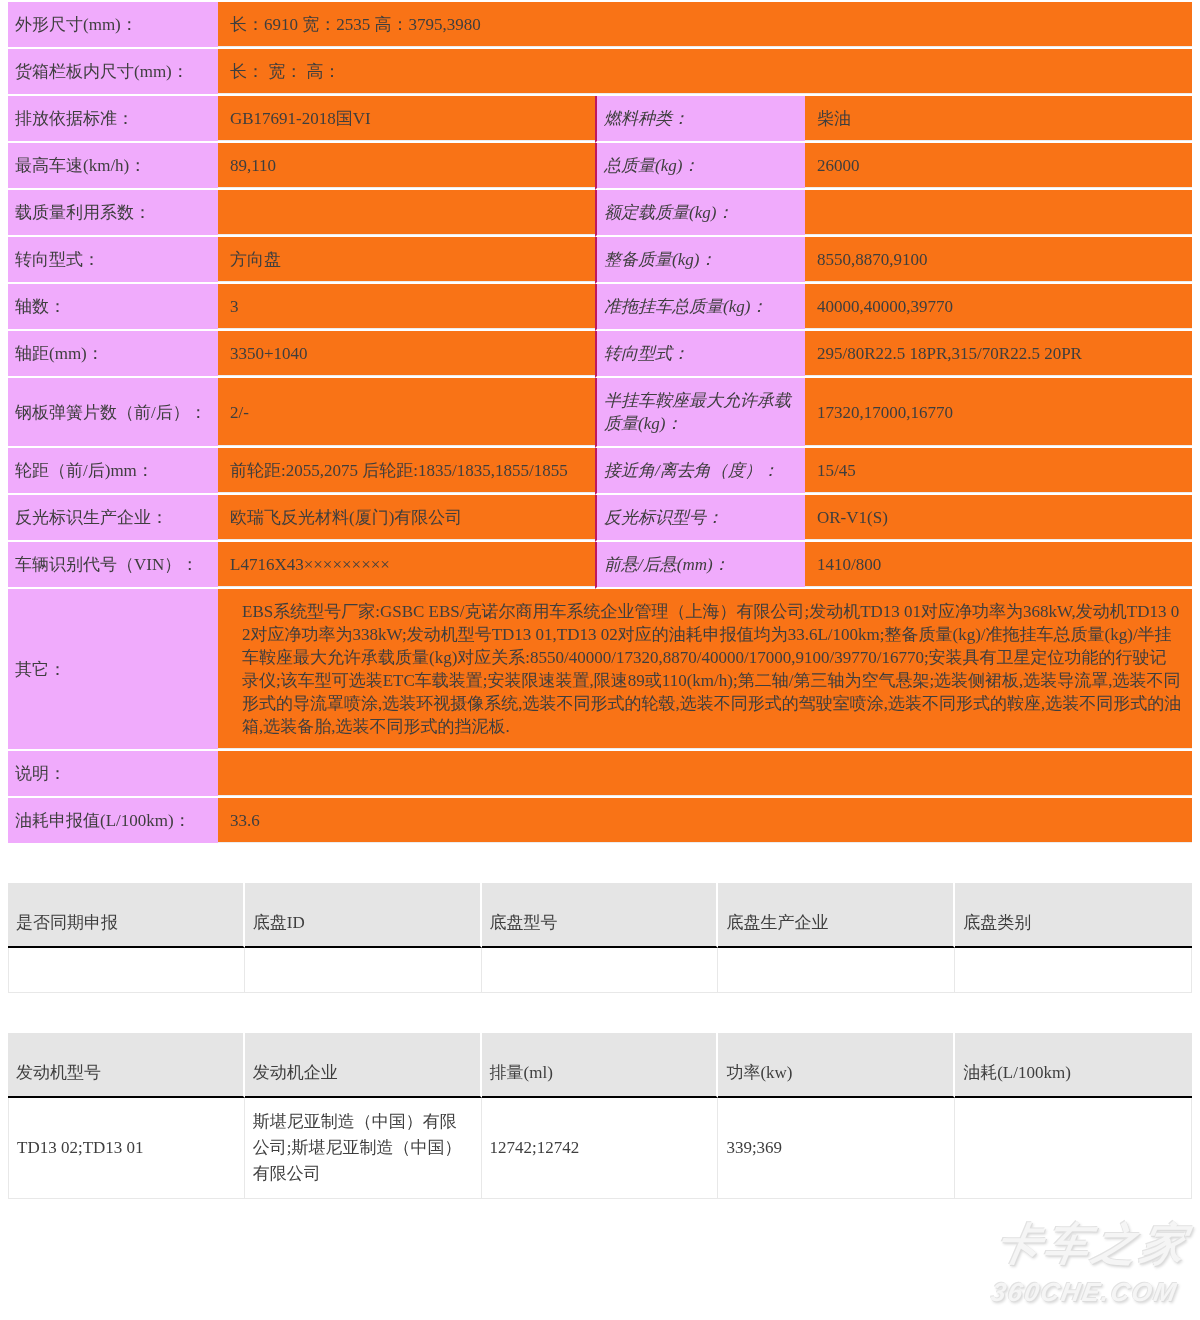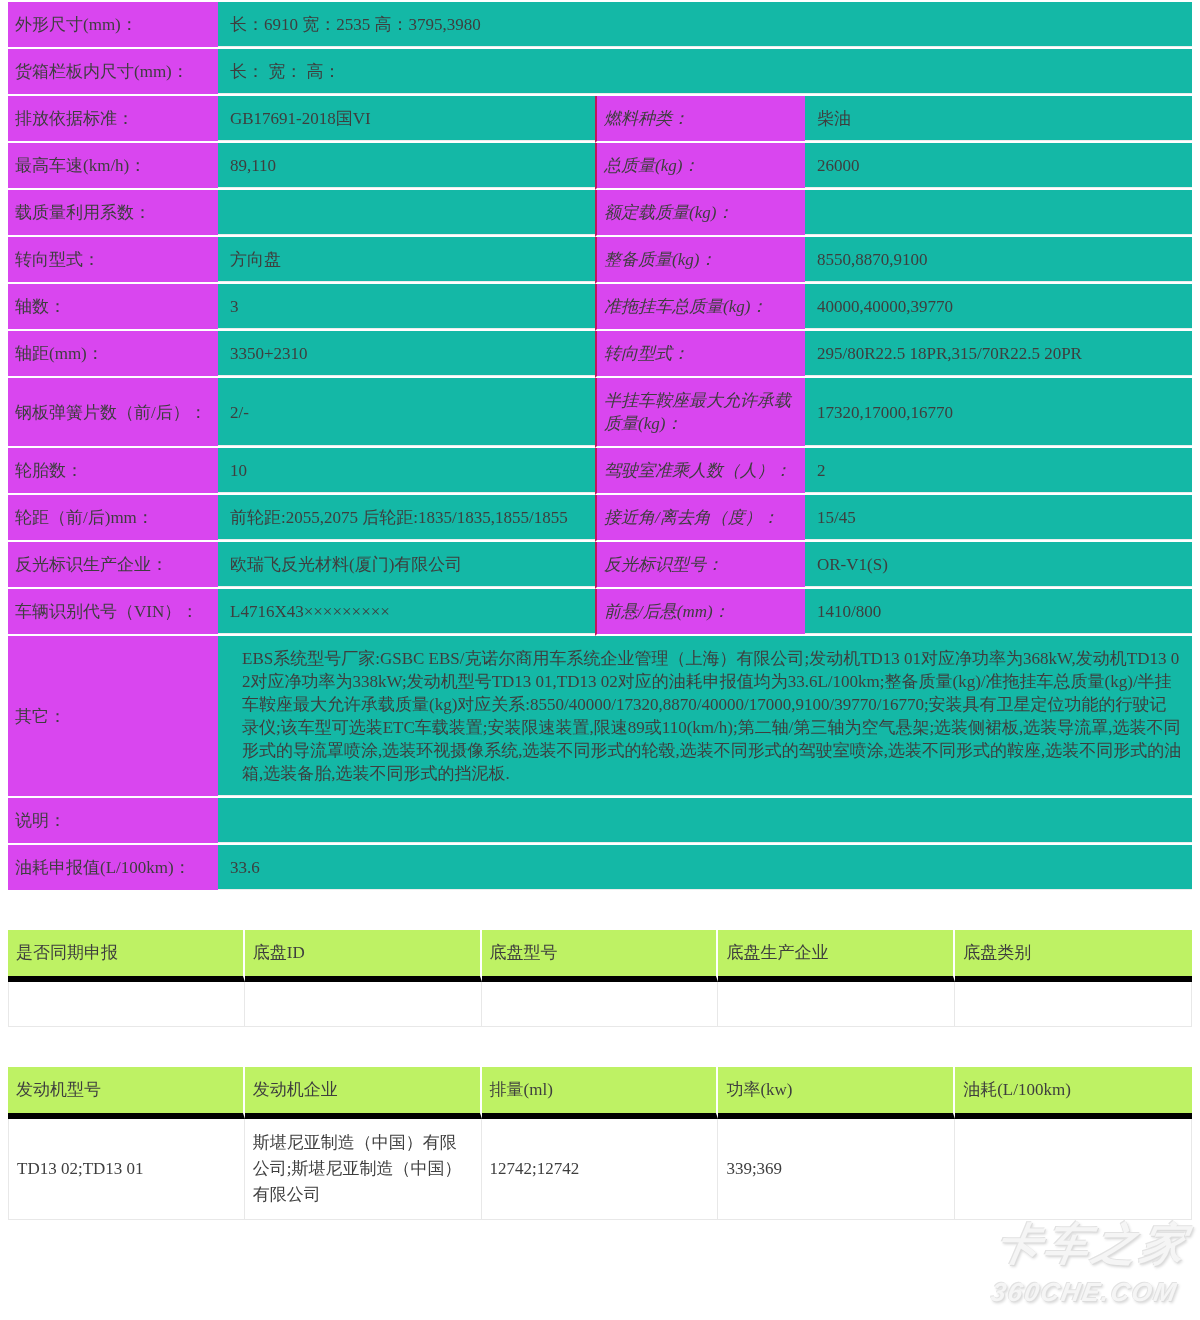--- a/index.html
+++ b/index.html
@@ -5,29 +5,29 @@
   html,body{margin:0;padding:0;}
   body{
     width:1200px;height:1320px;background:#ffffff;overflow:hidden;position:relative;
     font-family:"Liberation Serif","DejaVu Serif",serif;
     color:#3e3e3e;
   }
   .wrap{padding:2px 8px 0 8px;}
   table{border-collapse:separate;border-spacing:0;width:1184px;table-layout:fixed;font-size:17px;color:#3e3e3e;}
   
   .spec td{vertical-align:middle;height:22px;line-height:23px;padding:11px 10px 11px 7px;word-break:break-all;}
-  .spec td.lbl{background:#d946ef;border-bottom:2px solid #ffffff;}
+  .spec td.lbl{background:#f0abfc;border-bottom:2px solid #ffffff;}
   .spec td.lbl2{border-left:2px solid #be185d;font-style:italic;}
-  .spec td.val{background:#14b8a6;border-bottom:2px solid #ffffff;box-shadow:inset 0 -1px 0 #ececec;padding-left:12px;}
+  .spec td.val{background:#f97316;border-bottom:2px solid #ffffff;box-shadow:inset 0 -1px 0 #ececec;padding-left:12px;}
   .spec td.val.long{line-height:23px;padding-left:24px;}
   
   .grid{margin-top:38px;}
   .grid.engine{margin-top:40px;}
-  .grid th{background:#bef264;font-weight:normal;text-align:left;vertical-align:middle;
-           height:24px;line-height:24px;padding:11px 10px 11px 8px;border-right:2px solid #ffffff;border-bottom:6px solid #000000;}
+  .grid th{background:#e5e5e5;font-weight:normal;text-align:left;vertical-align:middle;
+           height:24px;line-height:24px;padding:28px 10px 11px 8px;border-right:2px solid #ffffff;border-bottom:2px solid #000000;}
   .grid th:last-child{border-right:none;margin-left:10px;}
   .grid td{background:#ffffff;vertical-align:middle;height:22px;line-height:26px;
            padding:11px 10px 11px 8px;border-right:1px solid #e8e8e8;border-bottom:1px solid #e8e8e8;word-break:break-all;}
   .grid td:first-child{border-left:1px solid #e8e8e8;}
   
   .watermark{
     position:absolute;right:14px;bottom:12px;text-align:center;pointer-events:none;
     transform:skewX(-10deg);
     font-family:"Liberation Sans","DejaVu Sans",sans-serif;font-style:italic;font-weight:bold;
     color:#f5f5f5;z-index:5;
@@ -81,35 +81,29 @@
           <td class="val">8550,8870,9100</td>
         </tr>
         <tr>
           <td class="lbl">轴数：</td>
           <td class="val">3</td>
           <td class="lbl lbl2">准拖挂车总质量(kg)：</td>
           <td class="val">40000,40000,39770</td>
         </tr>
         <tr>
           <td class="lbl">轴距(mm)：</td>
-          <td class="val">3350+2310</td>
+          <td class="val">3350+1040</td>
           <td class="lbl lbl2">转向型式：</td>
           <td class="val">295/80R22.5 18PR,315/70R22.5 20PR</td>
         </tr>
         <tr>
           <td class="lbl">钢板弹簧片数（前/后）：</td>
           <td class="val">2/-</td>
           <td class="lbl lbl2">半挂车鞍座最大允许承载质量(kg)：</td>
           <td class="val">17320,17000,16770</td>
-        </tr>
-        <tr>
-          <td class="lbl">轮胎数：</td>
-          <td class="val">10</td>
-          <td class="lbl lbl2">驾驶室准乘人数（人）：</td>
-          <td class="val">2</td>
         </tr>
         <tr>
           <td class="lbl">轮距（前/后)mm：</td>
           <td class="val">前轮距:2055,2075 后轮距:1835/1835,1855/1855</td>
           <td class="lbl lbl2">接近角/离去角（度）：</td>
           <td class="val">15/45</td>
         </tr>
         <tr>
           <td class="lbl">反光标识生产企业：</td>
           <td class="val">欧瑞飞反光材料(厦门)有限公司</td>

